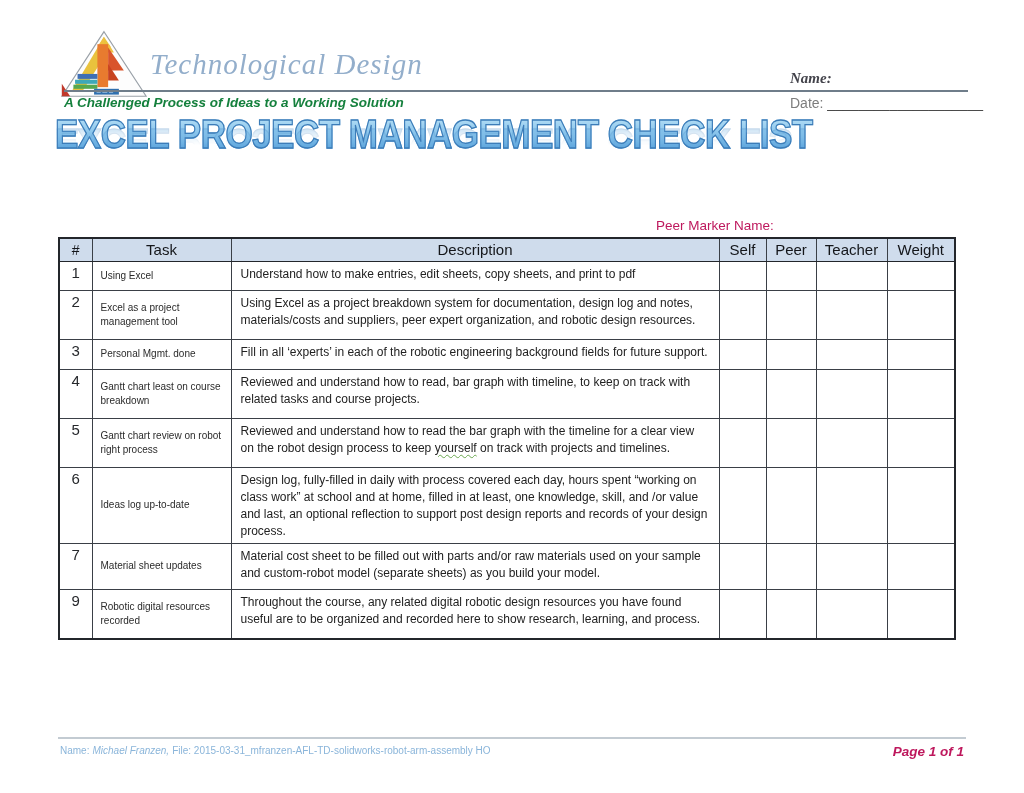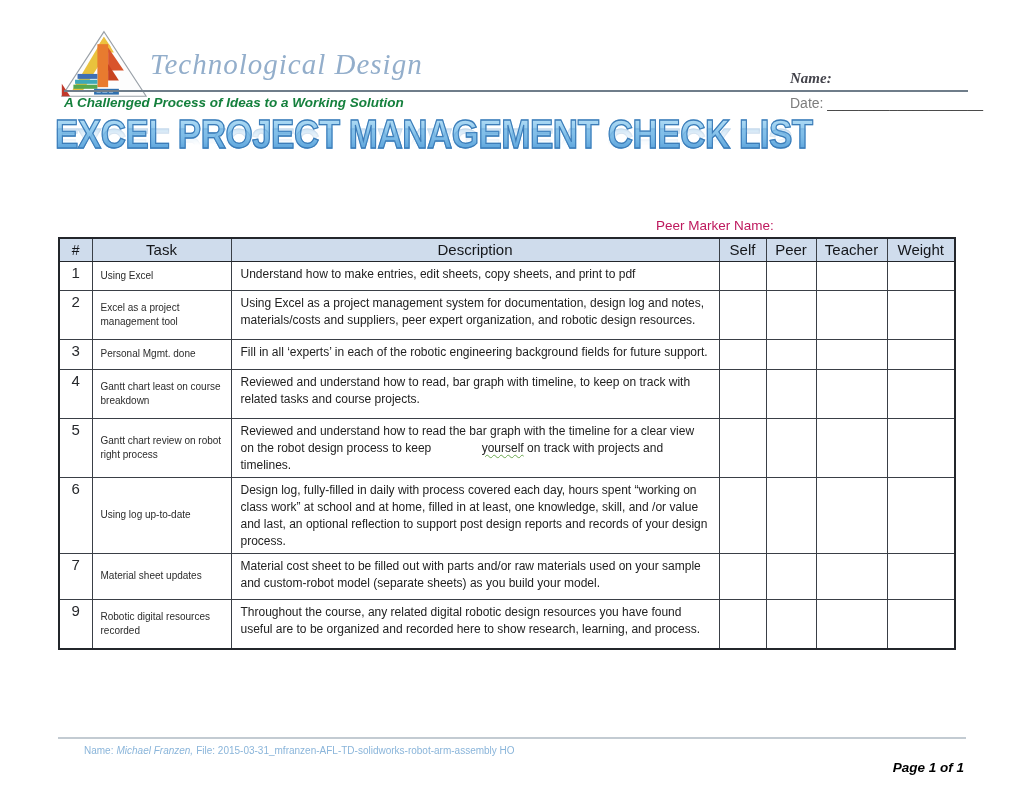--- a/index.html
+++ b/index.html
@@ -92,36 +92,35 @@
   td.c-score { background:#fff; }
   tbody tr:nth-child(1){height:29px} tbody tr:nth-child(2){height:49px}
   tbody tr:nth-child(3){height:30px} tbody tr:nth-child(4){height:49px}
   tbody tr:nth-child(5){height:49px} tbody tr:nth-child(6){height:66px}
   tbody tr:nth-child(7){height:46px} tbody tr:nth-child(8){height:50px}
   tbody tr:nth-child(9){height:45px}
   .wavy {
     text-decoration-line:underline; text-decoration-style:wavy;
     text-decoration-color:#6aa84f; text-decoration-thickness:1px;
     text-underline-offset:2px;
-    margin-left:47px;
   }
 
   
   .footer-rule {
     position:absolute; left:58px; top:737px; width:908px; height:0;
     border-top:2px solid #c3cbd2;
   }
   .footer-left {
-    position:absolute; left:60px; top:745px; font-size:10px; color:#8ab5da; white-space:nowrap;margin-left:24px;
+    position:absolute; left:60px; top:745px; font-size:10px; color:#8ab5da; white-space:nowrap;
   }
   .footer-left .it { font-style:italic; }
   .footer-left span { margin-right:3px; }
   .footer-right {
-    position:absolute; right:60px; top:760px;
-    font-style:italic; font-weight:bold; font-size:13.5px; color:#000000;
+    position:absolute; right:60px; top:744px;
+    font-style:italic; font-weight:bold; font-size:13.5px; color:#be185d;
   }
 </style>
 </head>
 <body>
 
 <div class="page">
 
   <svg class="logo" viewBox="0 0 104 80">
     <polygon points="52,1 103,79 1,79" fill="#fdfdfd" stroke="#9aa1a8" stroke-width="1.5"></polygon>
     <polygon points="52,7 60,19 26,73 13,73" fill="#e9c23d"></polygon>
@@ -183,21 +182,21 @@
       <td class="c-desc">Understand how to make entries, edit sheets, copy sheets, and print to pdf</td>
       <td class="c-score"></td>
       <td class="c-score"></td>
       <td class="c-score"></td>
       <td class="c-score"></td>
     </tr>
 
     <tr>
       <td class="c-num">2</td>
       <td class="c-task">Excel as a project management tool</td>
-      <td class="c-desc">Using Excel as a project management system for documentation, design log and notes, materials/costs and suppliers, peer expert organization, and robotic design resources.</td>
+      <td class="c-desc">Using Excel as a project breakdown system for documentation, design log and notes, materials/costs and suppliers, peer expert organization, and robotic design resources.</td>
       <td class="c-score"></td>
       <td class="c-score"></td>
       <td class="c-score"></td>
       <td class="c-score"></td>
     </tr>
 
     <tr>
       <td class="c-num">3</td>
       <td class="c-task">Personal Mgmt. done</td>
       <td class="c-desc">Fill in all ‘experts’ in each of the robotic engineering background fields for future support.</td>
@@ -222,21 +221,21 @@
       <td class="c-task">Gantt chart review on robot right process</td>
       <td class="c-desc">Reviewed and understand how to read the bar graph with the timeline for a clear view on the robot design process to keep <span class="wavy">yourself</span> on track with projects and timelines.</td>
       <td class="c-score"></td>
       <td class="c-score"></td>
       <td class="c-score"></td>
       <td class="c-score"></td>
     </tr>
 
     <tr>
       <td class="c-num">6</td>
-      <td class="c-task">Using log up-to-date</td>
+      <td class="c-task">Ideas log up-to-date</td>
       <td class="c-desc">Design log, fully-filled in daily with process covered each day, hours spent “working on class work” at school and at home, filled in at least, one knowledge, skill, and /or value and last, an optional reflection to support post design reports and records of your design process.</td>
       <td class="c-score"></td>
       <td class="c-score"></td>
       <td class="c-score"></td>
       <td class="c-score"></td>
     </tr>
 
     <tr>
       <td class="c-num">7</td>
       <td class="c-task">Material sheet updates</td>

